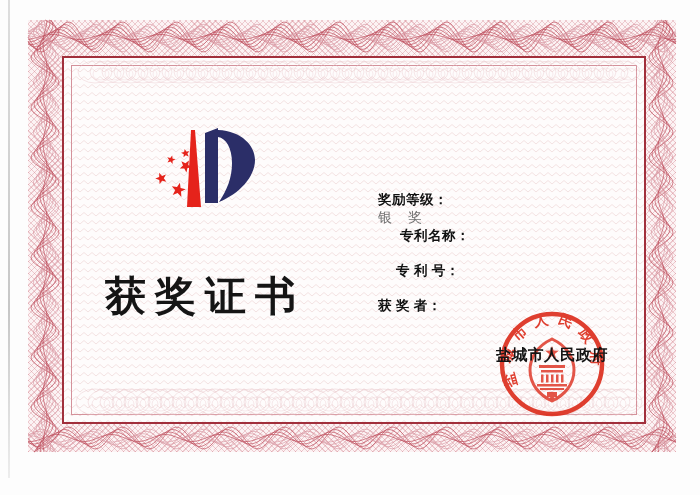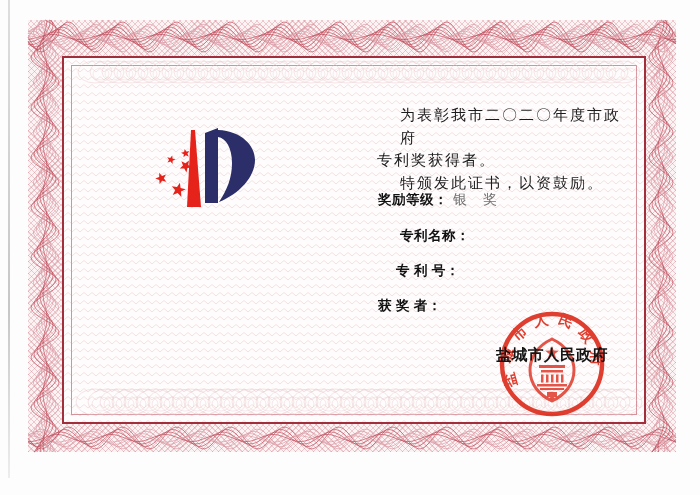--- a/index.html
+++ b/index.html
@@ -29,21 +29,21 @@
     color:#151515;white-space:nowrap;}
 
   .intro{left:377px;top:104px;width:252px;line-height:22.5px;font-size:15px;
     letter-spacing:2px;color:#1b1b1b;}
   .intro .indent{padding-left:23px;}
 
   .field-row{left:378px;display:flex;align-items:baseline;white-space:nowrap;}
   .field-label{font-size:13.5px;font-weight:700;color:#111;letter-spacing:.5px;margin-right:5px;}
   .field-value{font-size:14px;color:#737373;letter-spacing:1px;}
   .field-value.num{font-size:13.5px;letter-spacing:.5px;}
-  .row-1{top:191px;} .row-2{top:227px;margin-left:22px;} .row-3{top:262px;margin-left:18px;} .row-4{top:297px;}
+  .row-1{top:191px;flex-direction:column;} .row-2{top:227px;margin-left:22px;} .row-3{top:262px;margin-left:18px;} .row-4{top:297px;}
 
   .signature{left:487px;top:345px;width:130px;text-align:center;color:#141414;}
   .sig-issuer{font-size:15.5px;font-weight:700;letter-spacing:.5px;white-space:nowrap;}
   .sig-date{font-size:14.5px;font-weight:700;letter-spacing:1.5px;margin-top:4px;white-space:nowrap;}
 
   .logo-svg{left:140px;top:117px;width:125px;height:92px;}
   .seal-svg{left:496px;top:308px;width:112px;height:112px;}
 </style>
 </head>
 <body>
@@ -293,26 +293,22 @@
         <polygon points="49.0,43.4 48.2,47.9 52.1,50.4 47.5,51.0 46.4,55.5 44.3,51.4 39.8,51.6 43.0,48.4 41.4,44.2 45.4,46.3" fill="#e5231b"></polygon>
         <polygon points="19.2,55.7 22.0,58.9 26.0,57.6 23.8,61.2 26.3,64.7 22.2,63.7 19.6,67.1 19.3,62.9 15.3,61.5 19.2,59.9" fill="#e5231b"></polygon>
         <polygon points="39.9,65.7 40.6,70.9 45.8,72.2 41.0,74.6 41.4,79.9 37.6,76.1 32.7,78.0 35.2,73.3 31.8,69.3 37.0,70.1" fill="#e5231b"></polygon>
       </g>
     <polygon points="51,13 55,13 61,90 47,90" fill="#e5231b"></polygon>
     <path d="M65,16 L78,11 L78,86 L65,86 Z
              M78,13 C102,14 115,29 115,43 C115,60 99,77 79,85
              C87,73 92,61 92,46 C92,31 86,21 78,20 Z" fill="#2b2e68"></path>
   </svg>
 
-
-  <div class="intro">
-    <div class="indent">为表彰我市二〇二〇年度市政府</div>
-    <div>专利奖获得者。</div>
-    <div class="indent">特颁发此证书，以资鼓励。</div>
-  </div>
+  <div class="cert-title">获奖证书</div>
+
 
   <div class="field-row row-1">
     <span class="field-label">奖励等级：</span>
     <span class="field-value">银　奖</span>
   </div>
   <div class="field-row row-2">
     <span class="field-label">专利名称：</span>
   </div>
   <div class="field-row row-3">
     <span class="field-label">专 利 号：</span>

